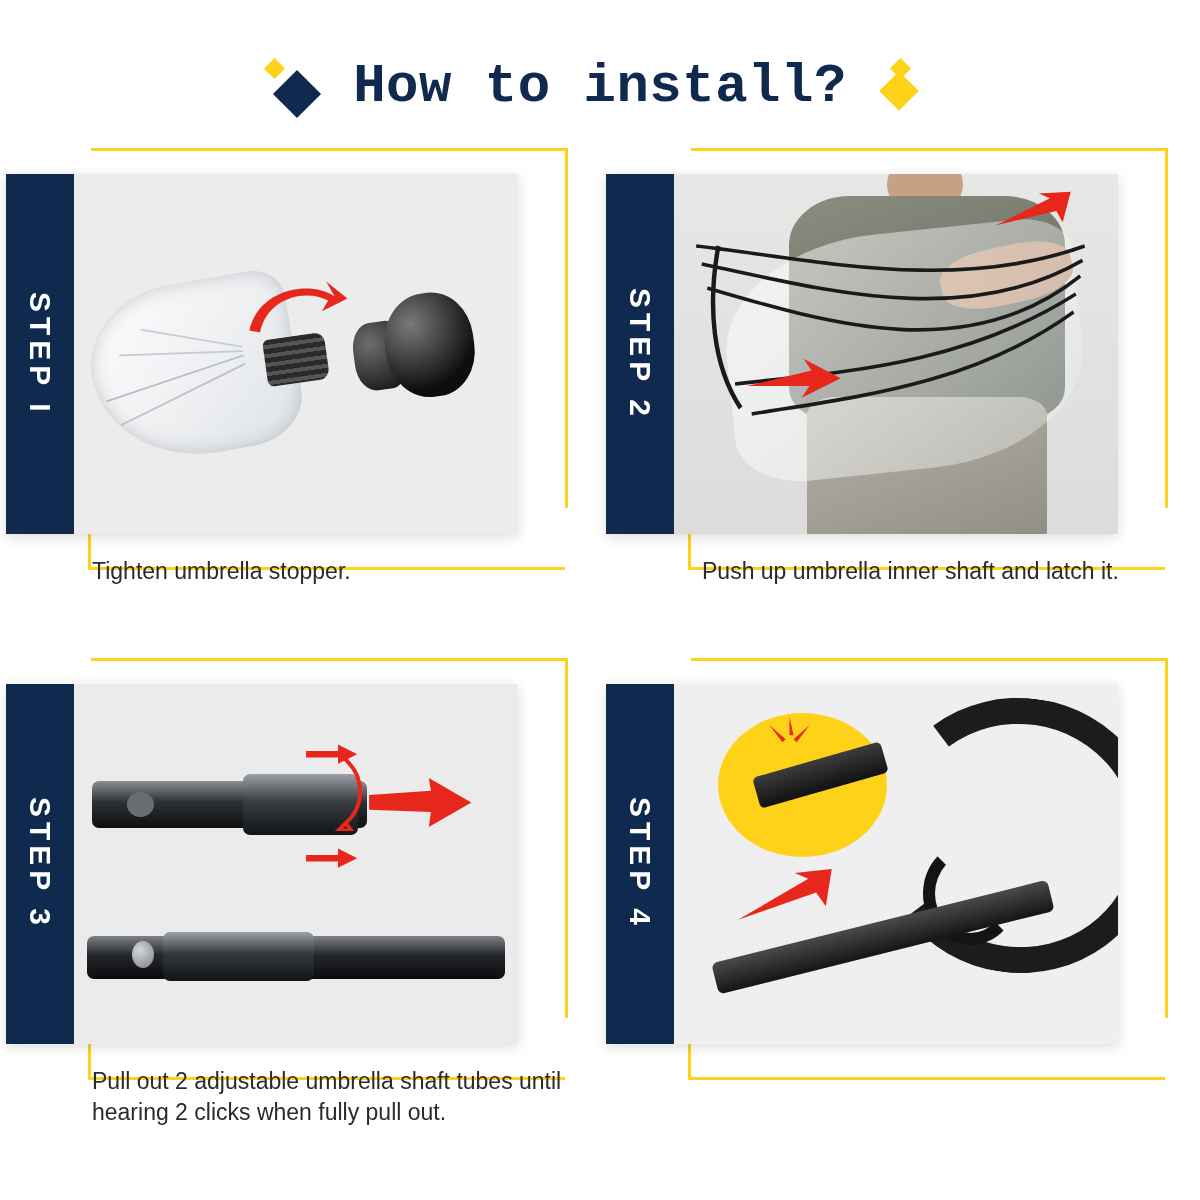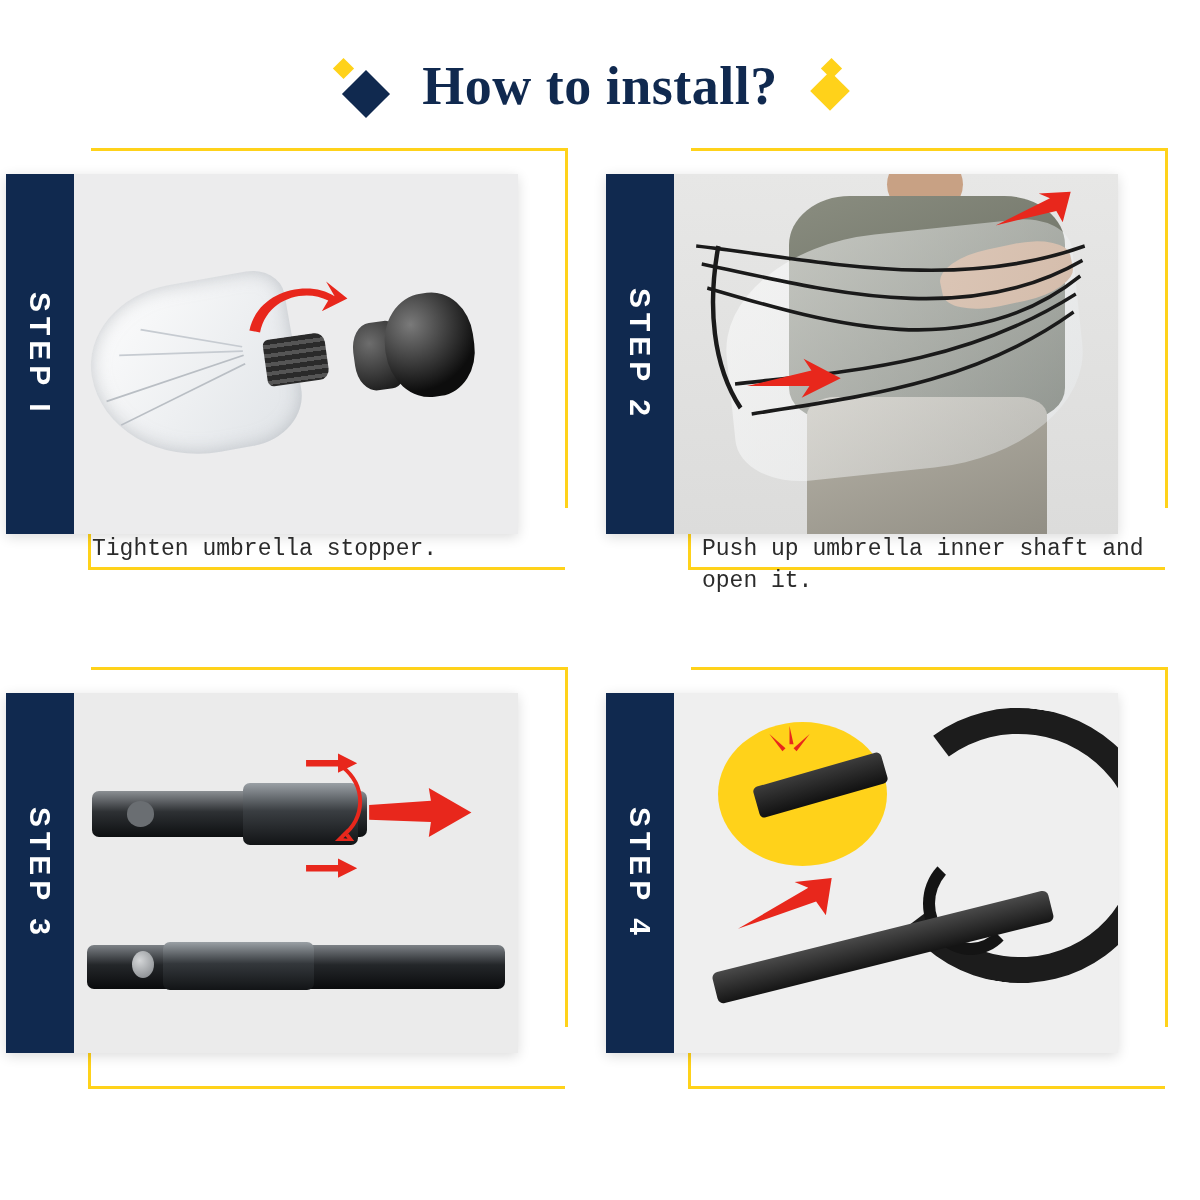--- a/index.html
+++ b/index.html
@@ -28,21 +28,21 @@
     top: 46px;
     left: 0;
     width: 1200px;
     height: 80px;
     display: flex;
     align-items: center;
     justify-content: center;
     gap: 26px;
   }
   .header-title {
-    font-family: Liberation Serif, serif;
+    font-family: Liberation Mono, monospace;
     font-size: 54px;
     font-weight: bold;
     color: #10294f;
     letter-spacing: 0.5px;
     white-space: nowrap;
   }
   .diamond {
     display: inline-block;
     transform: rotate(45deg);
   }
@@ -151,26 +151,26 @@
   .photo {
     position: relative;
     flex: 1 1 auto;
     background: #ececed;
     overflow: hidden;
   }
 
   .caption {
     position: relative;
     z-index: 1;
+    margin-top: 22px;
     margin-left: 36px;
     width: 470px;
     font-size: 23px;
     line-height: 1.38;
     color: #2b2b2b;
-    font-family: Liberation Mono, monospace;
   }
   .cell-right .caption { margin-left: 46px; width: 480px; }
 
   
   .arrow-red {
     position: absolute;
     fill: #e8271c;
   }
 
   
@@ -383,21 +383,21 @@
             <path d="M40 60 C30 110, 35 160, 60 195" stroke="#1a1a1a" stroke-width="4" fill="none"></path>
           </svg>
           <svg class="arrow-red" style="left:72%;top:3%;width:18%;height:14%;" viewBox="0 0 100 50">
             <path d="M2 44 L70 10 L56 4 L96 2 L86 40 L78 26 Z"></path>
           </svg>
           <svg class="arrow-red" style="left:16%;top:50%;width:22%;height:14%;" viewBox="0 0 100 50">
             <path d="M2 32 L68 16 L60 4 L98 24 L58 44 L66 32 Z"></path>
           </svg>
         </div>
       </div>
-      <div class="caption">Push up umbrella inner shaft and open it.</div>
+      <div class="caption">Push up umbrella inner shaft and latch it.</div>
     </div>
 
     <div class="step-cell cell-left" style="margin-top:62px;">
       <div class="bracket"></div>
       <div class="card">
         <div class="step-tab">
           <span>STEP 3</span>
         </div>
         <div class="photo">
           <div class="s3-bg"></div>
@@ -414,20 +414,21 @@
             <path d="M2 14 L62 14 L62 2 L98 20 L62 38 L62 26 L2 26 Z"></path>
           </svg>
           <svg class="arrow-red" style="left:66%;top:24%;width:24%;height:18%;" viewBox="0 0 100 50">
             <path d="M2 18 L60 14 L58 2 L98 25 L58 48 L60 34 L2 32 Z"></path>
           </svg>
           <svg class="arrow-red" style="left:58%;top:19%;width:10%;height:22%;" viewBox="0 0 50 100">
             <path d="M10 6 C40 30, 40 70, 10 94 L18 86 L6 98 L22 100 L16 92" stroke="#e8271c" stroke-width="5" fill="none"></path>
           </svg>
         </div>
       </div>
+      <div class="caption">Pull out 2 adjustable umbrella shaft tubes until hearing 2 clicks when fully pull out.</div>
     </div>
 
     <div class="step-cell cell-right" style="margin-top:62px;">
       <div class="bracket"></div>
       <div class="card">
         <div class="step-tab">
           <span>STEP 4</span>
         </div>
         <div class="photo">
           <div class="s4-bg"></div>

